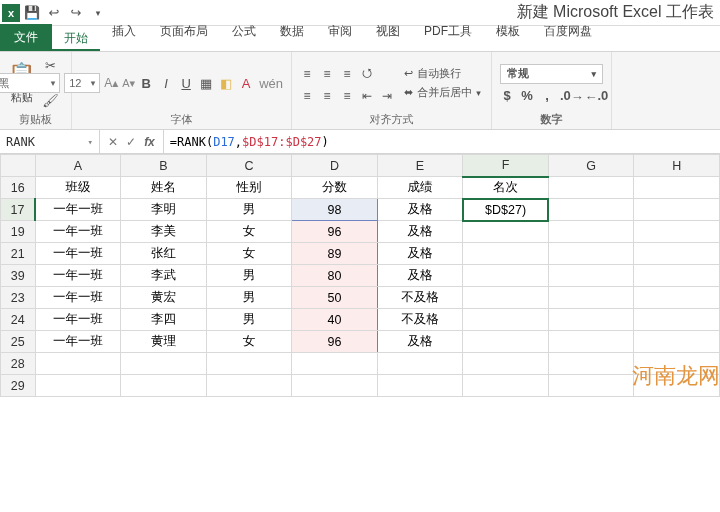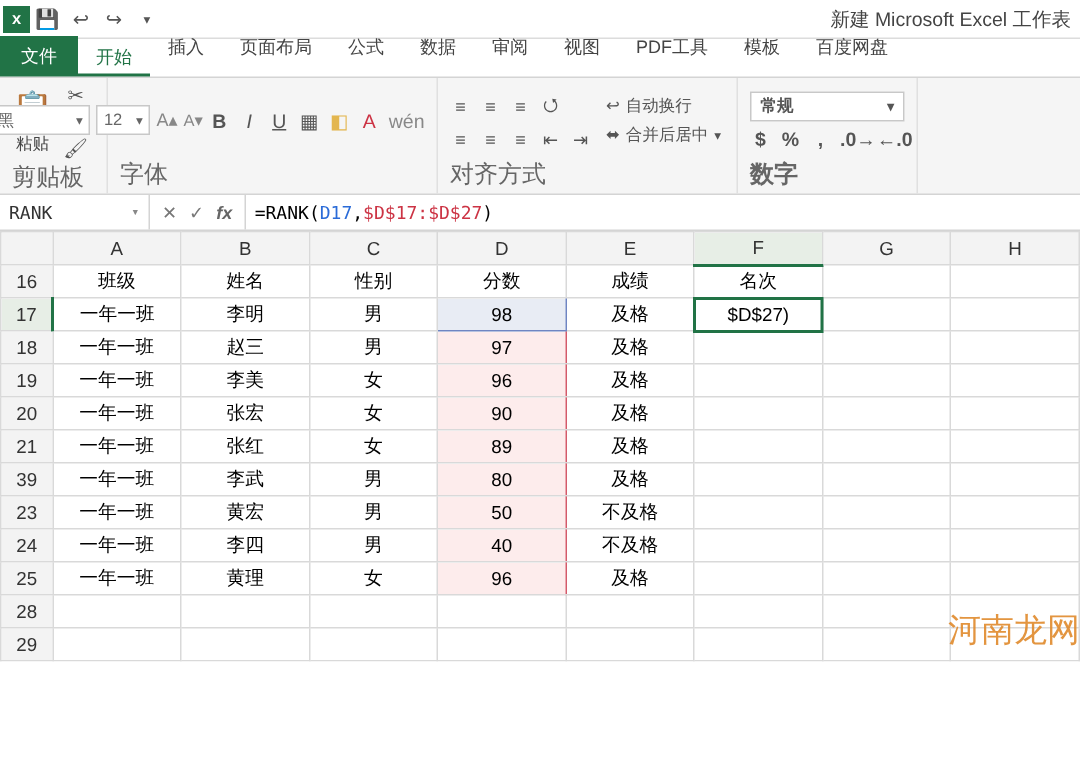--- a/index.html
+++ b/index.html
@@ -32,21 +32,21 @@
   }
   .qat .excel { background:#217346; color:#fff; width:18px; height:18px; font-weight:bold; font-size:11px;}
   .qat .save { color:#3b5ba5; }
   .qat .undo { color:#555; }
   .qat .drop { color:#555; font-size:9px;}
   .title-text {
     flex: 1;
     text-align: right;
     padding-right: 6px;
     color: #444;
-    font-size: 13px;
+    font-size: 16px;
   }
   .tabs {
     height: 26px;
     display: flex;
     align-items: flex-end;
     background: #fff;
     border-bottom: 1px solid #d4d4d4;
   }
   .tab {
     padding: 5px 12px 11px;
@@ -71,22 +71,22 @@
     display: flex;
   }
   .group {
     border-right: 1px solid #e0e0e0;
     display: flex;
     flex-direction: column;
     justify-content: space-between;
     padding: 4px 8px 2px;
   }
   .group-label {
-    text-align: left;
-    font-size: 16px;
+    text-align: center;
+    font-size: 11px;
     color: #666;
     padding-top: 2px;
   }
   .group-body { flex:1; display:flex; align-items:center; gap:6px; }
   .big-btn {
     display:flex; flex-direction:column; align-items:center; gap:2px;
     font-size:11px; color:#444;
   }
   .big-btn .ico { font-size:22px; }
   .mini-col { display:flex; flex-direction:column; gap:2px; }
@@ -374,53 +374,31 @@
           <td class="cell">一年一班</td>
           <td class="cell">李明</td>
           <td class="cell">男</td>
           <td class="cell range-d range-left range-right d17 range-top">98</td>
           <td class="cell">及格</td>
           <td class="cell active-cell">$D$27)</td>
           <td class="cell"></td>
           <td class="cell"></td>
         </tr>
         <tr>
-          <th class="rowhdr">18</th>
-          <td class="cell">一年一班</td>
-          <td class="cell">赵三</td>
-          <td class="cell">男</td>
-          <td class="cell range-d range-left range-right">97</td>
-          <td class="cell">及格</td>
-          <td class="cell"></td>
-          <td class="cell"></td>
-          <td class="cell"></td>
-        </tr>
-        <tr>
           <th class="rowhdr">19</th>
           <td class="cell">一年一班</td>
           <td class="cell">李美</td>
           <td class="cell">女</td>
           <td class="cell range-d range-left range-right">96</td>
           <td class="cell">及格</td>
           <td class="cell"></td>
           <td class="cell"></td>
           <td class="cell"></td>
         </tr>
         <tr>
-          <th class="rowhdr">20</th>
-          <td class="cell">一年一班</td>
-          <td class="cell">张宏</td>
-          <td class="cell">女</td>
-          <td class="cell range-d range-left range-right">90</td>
-          <td class="cell">及格</td>
-          <td class="cell"></td>
-          <td class="cell"></td>
-          <td class="cell"></td>
-        </tr>
-        <tr>
           <th class="rowhdr">21</th>
           <td class="cell">一年一班</td>
           <td class="cell">张红</td>
           <td class="cell">女</td>
           <td class="cell range-d range-left range-right">89</td>
           <td class="cell">及格</td>
           <td class="cell"></td>
           <td class="cell"></td>
           <td class="cell"></td>
         </tr>

